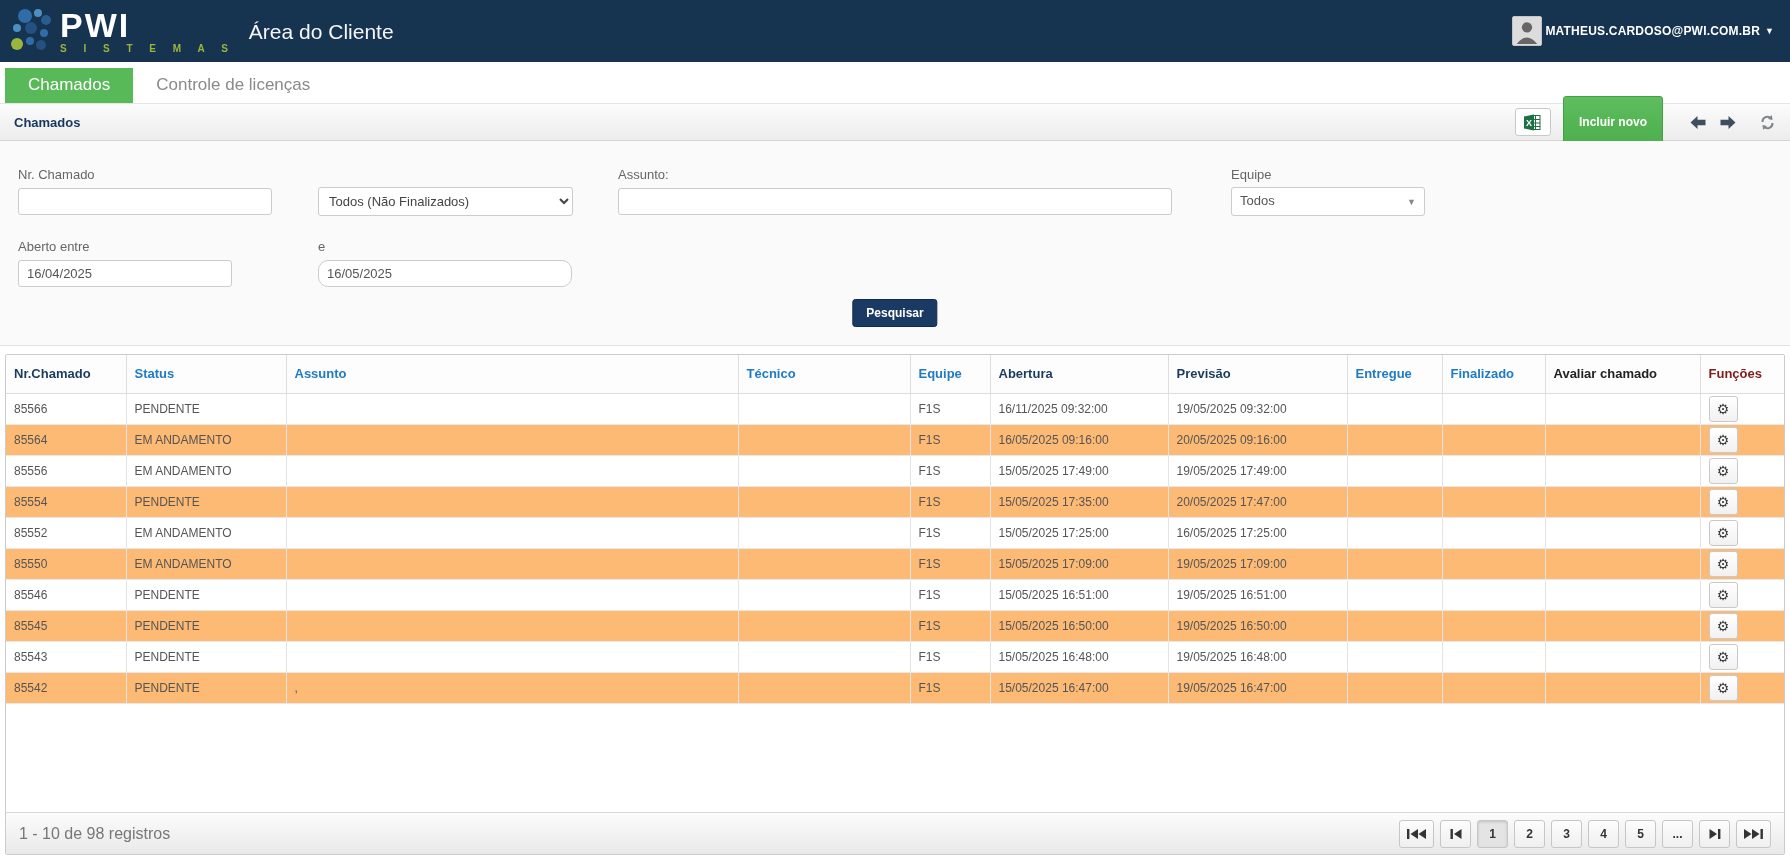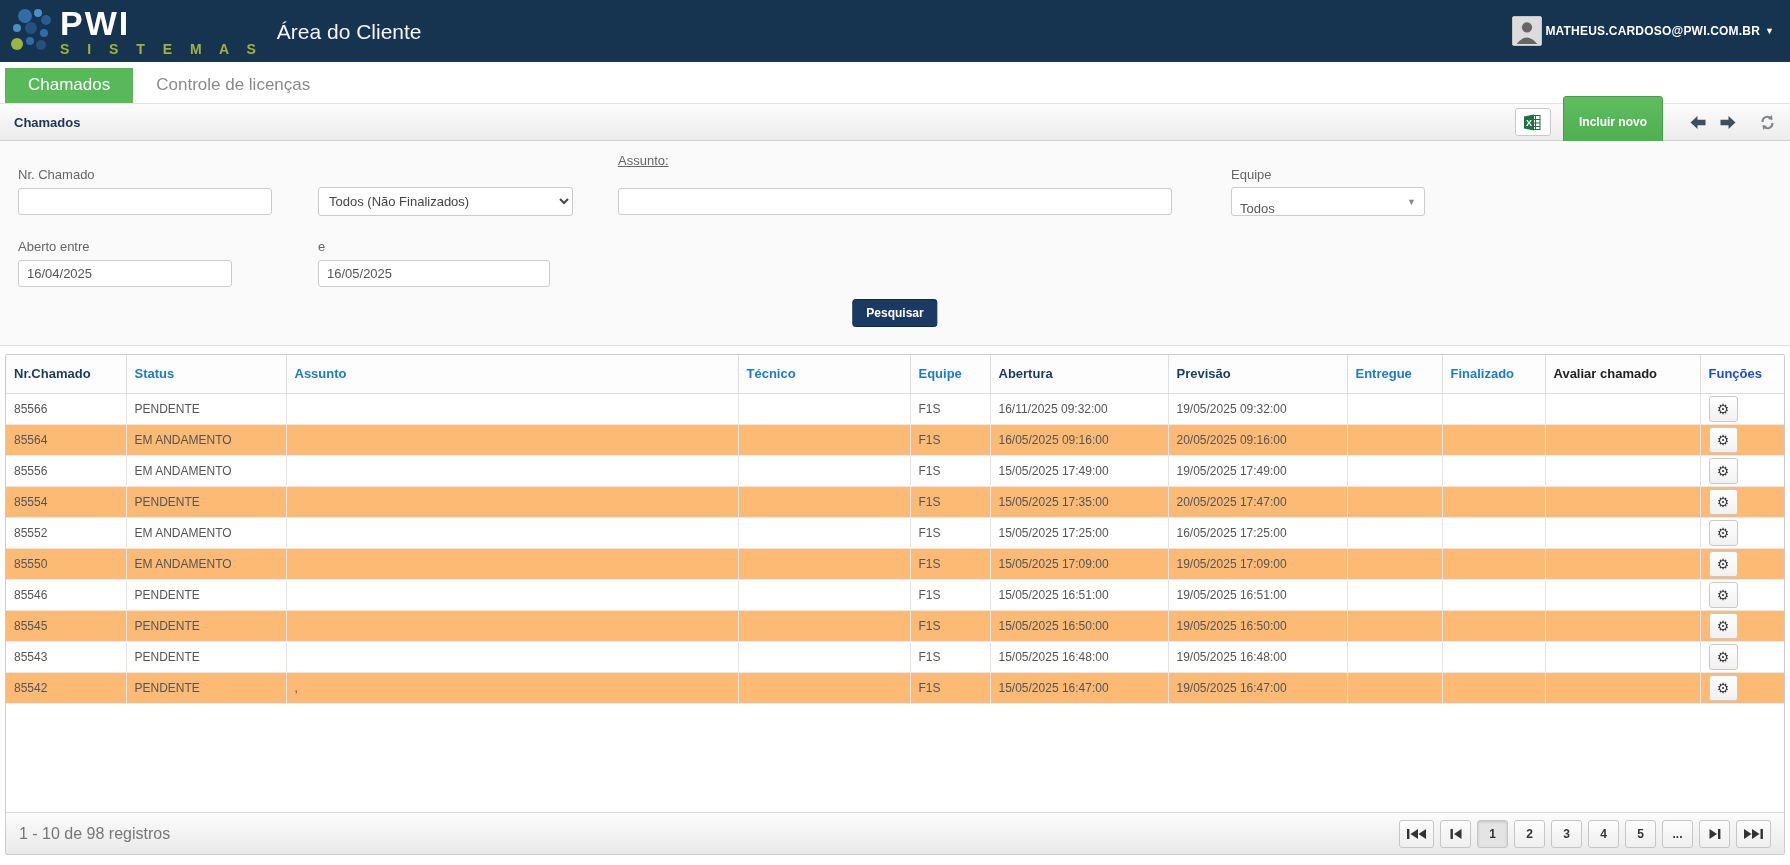--- a/index.html
+++ b/index.html
@@ -5,21 +5,21 @@
   * { margin:0; padding:0; box-sizing:border-box; }
   html,body { width:1790px; height:865px; background:#fff; font-family:"Liberation Sans", sans-serif; }
   .page { position:relative; width:1790px; height:865px; overflow:hidden; background:#fff; }
 
   
   .topbar { height:62px; background:#16334f; display:flex; align-items:center; justify-content:space-between; padding:0 16px 0 10px; }
   .brand { display:flex; align-items:center; }
   .logo-dots { width:44px; height:48px; margin-right:6px; }
   .brand-text { display:flex; flex-direction:column; line-height:1; margin-right:14px; }
   .brand-name { color:#fff; font-size:34px; font-weight:bold; letter-spacing:2px; }
-  .brand-sub { color:#9ab63e; font-size:14px; font-weight:bold; letter-spacing:7px; margin-top:2px; }
+  .brand-sub { color:#9ab63e; font-size:10px; font-weight:bold; letter-spacing:7px; margin-top:2px; }
   .app-title { color:#f4f6f8; font-size:21px; font-weight:400; margin-top:2px; }
   .user { display:flex; align-items:center; gap:3px; }
   .avatar { width:30px; height:30px; background:#dcdcdc; border:1px solid #c5c5c5; border-radius:2px; }
   .user-email { color:#fff; font-size:12px; font-weight:bold; letter-spacing:.2px; }
   .user-caret { color:#fff; font-size:9px; margin-left:2px; }
 
   
   .tabbar { height:41px; background:#fff; display:flex; align-items:flex-end; padding-left:5px; }
   .tab { font-size:17px; padding:7px 23px 8px; cursor:pointer; }
   .tab.active { background:#57b957; color:#fff; }
@@ -33,21 +33,21 @@
   .btn-green { background:linear-gradient(#5fbd5f,#4cae4c); border:1px solid #43a143; color:#fff; font-size:12px; font-weight:bold; padding:18px 15px; border-radius:3px; cursor:pointer; }
   .nav-arrows { display:flex; align-items:center; gap:12px; margin-left:14px; }
   .icon-btn { background:none; border:none; cursor:pointer; display:flex; align-items:center; }
   .refresh-wrap { margin-left:10px; }
 
   
   .filter-panel { position:relative; height:205px; background:#fafafa; border-bottom:1px solid #e2e2e2; }
   .flabel { position:absolute; font-size:13px; color:#666; }
   .ftext { position:absolute; height:27px; border:1px solid #ccc; border-radius:3px; background:#fff; font-size:13px; color:#555; padding:0 8px; font-family:"Liberation Sans",sans-serif; }
   .fselect { position:absolute; height:29px; border:1px solid #ccc; border-radius:3px; background:#fff; font-size:13px; color:#444; padding:0 6px; font-family:"Liberation Sans",sans-serif; }
-  .fake-select { position:absolute; height:29px; border:1px solid #ccc; border-radius:3px; background:#fff; font-size:13px; color:#555; padding:13px 8px; cursor:pointer; }
+  .fake-select { position:absolute; height:29px; border:1px solid #ccc; border-radius:3px; background:#fff; font-size:13px; color:#555; padding:5px 8px; cursor:pointer; }
   .fake-select .arrow { position:absolute; right:8px; top:9px; font-size:9px; color:#888; }
   .btn-search { position:absolute; left:50%; transform:translateX(-50%); top:158px; background:#1b3a63; border:1px solid #122a4a; color:#fff; font-size:12px; font-weight:bold; padding:6px 13px; border-radius:3px; cursor:pointer; }
 
   
   .table-panel { margin:8px 5px 0; border:1px solid #ccc; border-radius:2px; height:501px; display:flex; flex-direction:column; background:#fff; }
   table { width:100%; border-collapse:collapse; table-layout:fixed; }
   th { height:38px; font-size:13px; font-weight:bold; text-align:left; padding:0 8px; background:#fdfdfd; border:1px solid #ddd; border-top:none; cursor:pointer; }
   th:first-child { border-left:none; } th:last-child { border-right:none; }
   td { height:31px; font-size:12px; color:#555; padding:0 8px; border-right:1px solid #e4e4e6; border-bottom:1px solid #e8e8ea; overflow:hidden; white-space:nowrap; }
   td:last-child { border-right:none; }
@@ -143,34 +143,34 @@
   </div>
 
   <section class="filter-panel">
     <label class="flabel" style="left:18px; top:26px;">Nr. Chamado</label>
     <input class="ftext" style="left: 18px; top: 47px; width: 254px;" value="">
 
     <select class="fselect" style="left:318px; top:46px; width:255px;">
       <option>Todos (Não Finalizados)</option>
     </select>
 
-    <label class="flabel" style="left:618px; top:12px;text-decoration:underline;">Assunto:</label>
+    <label class="flabel" style="left:618px; top:26px;">Assunto:</label>
     <input class="ftext" style="left: 618px; top: 47px; width: 554px;" value="">
 
     <label class="flabel" style="left:1231px; top:26px;">Equipe</label>
     <div class="fake-select" style="left:1231px; top:46px; width:194px;">
       <span>Todos</span>
       <span class="arrow">▼</span>
     </div>
 
     <label class="flabel" style="left:18px; top:98px;">Aberto entre</label>
     <input class="ftext" style="left: 18px; top: 119px; width: 214px;" value="16/04/2025">
 
     <label class="flabel" style="left:318px; top:98px;">e</label>
-    <input class="ftext" style="left: 318px; top: 119px; width: 232px;" value="16/05/2025">
+    <input class="ftext" style="left: 318px; top: 119px; width: 254px; border-radius: 10px;" value="16/05/2025">
 
     <button class="btn-search">Pesquisar</button>
   </section>
 
   <section class="table-panel">
     <table>
       <colgroup>
         <col style="width:120px">
           <col style="width:160px">
           <col style="width:452px">
@@ -188,21 +188,21 @@
             <th style="color: rgb(27, 58, 95);">Nr.Chamado</th>
             <th style="color: rgb(30, 123, 196);">Status</th>
             <th style="color: rgb(30, 123, 196);">Assunto</th>
             <th style="color: rgb(30, 123, 196);">Técnico</th>
             <th style="color: rgb(30, 123, 196);">Equipe</th>
             <th style="color: rgb(27, 58, 95);">Abertura</th>
             <th style="color: rgb(27, 58, 95);">Previsão</th>
             <th style="color: rgb(30, 123, 196);">Entregue</th>
             <th style="color: rgb(30, 123, 196);">Finalizado</th>
             <th style="color: rgb(34, 34, 34);">Avaliar chamado</th>
-            <th style="color: #1d4ed8;">Funções</th>
+            <th style="color: #7f1d1d;">Funções</th>
           </tr>
         </thead>
       <tbody id="tbody">
           <tr class="odd">
             <td>85566</td>
             <td>PENDENTE</td>
             <td></td>
             <td></td>
             <td>F1S</td>
             <td>16/11/2025 09:32:00</td>

